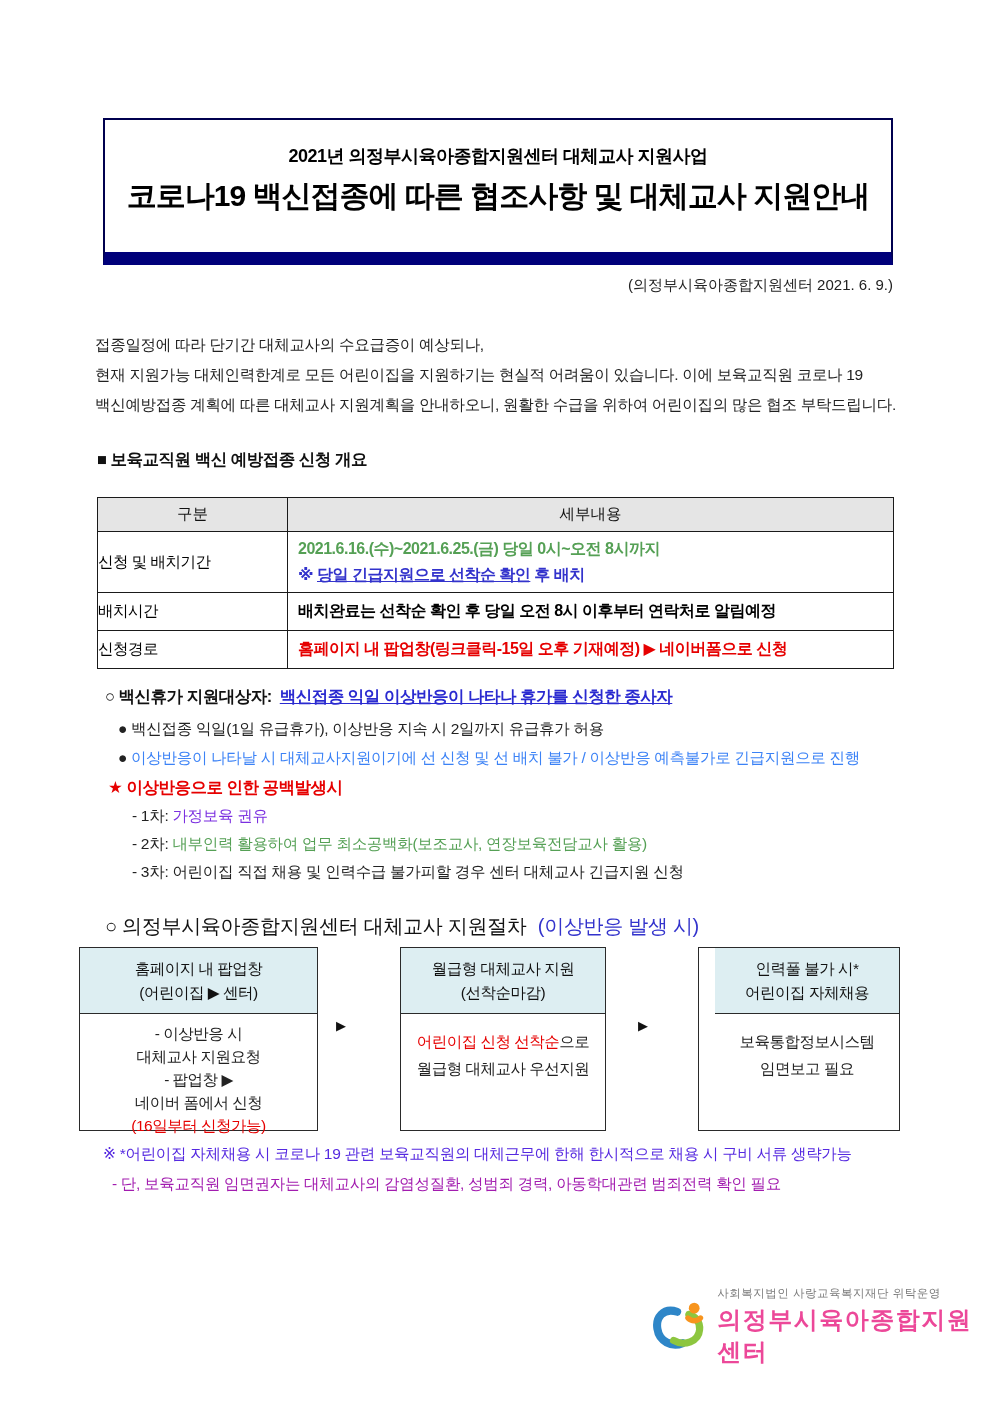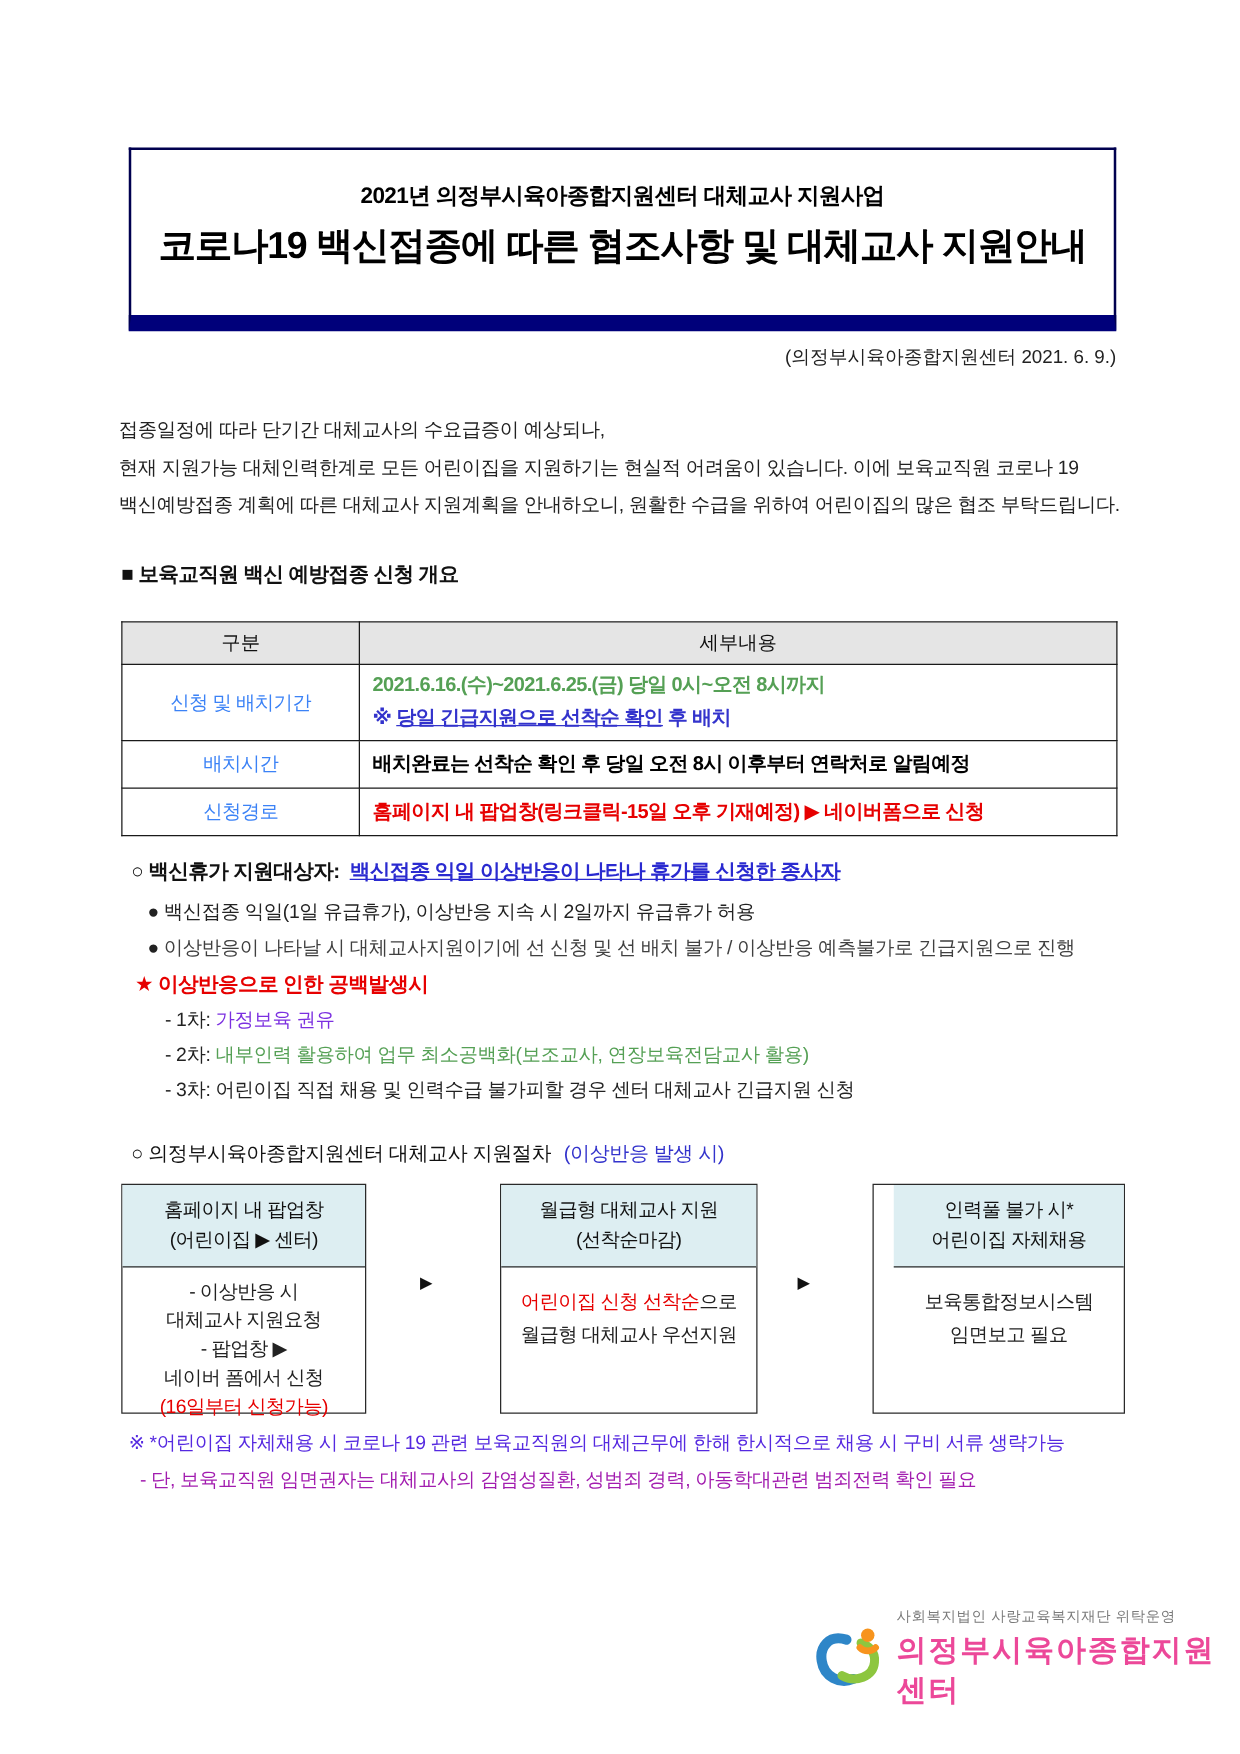--- a/index.html
+++ b/index.html
@@ -16,47 +16,47 @@
 
   .intro { position:absolute; left:95px; top:330px; width:808px; font-size:15.5px; line-height:30px; color:#222; letter-spacing:-0.3px; }
 
   .section-title { position:absolute; left:97px; top:449px; font-size:16.5px; font-weight:bold; color:#111; letter-spacing:-0.5px; }
 
   
   .ov-table { position:absolute; left:97px; top:497px; width:797px; border-collapse:collapse; table-layout:fixed; }
   .ov-table th, .ov-table td { border:1.6px solid #1a1a1a; }
   .ov-table th { background:#e5e5e5; font-weight:normal; font-size:15.5px; height:34px; color:#111; }
   .col-label { width:190px; }
-  .ov-label { text-align:center; font-size:15.5px; color:#3b82f6; letter-spacing:-0.5px; }
+  .ov-label { font-size:15.5px; color:#000000; letter-spacing:-0.5px; }
   .ov-content { padding:4px 8px 4px 10px; font-weight:bold; font-size:16px; letter-spacing:-0.5px; }
   .row-period { height:60px; }
   .row-time, .row-path { height:38px; }
   .txt-green { color:#55a055; }
   .txt-bluevi { color:#3333cc; }
   .txt-red { color:#e60000; }
   .u { text-decoration:underline; }
   .line { display:block; line-height:26px; }
 
   
   .vac-heading { position:absolute; left:105px; top:686px; font-size:16.5px; font-weight:bold; color:#111; letter-spacing:-0.5px; }
   .vac-heading .target { color:#2a2ad0; text-decoration:underline; margin-left:4px; }
   .vac-b1 { position:absolute; left:118px; top:719px; font-size:15.5px; color:#222; letter-spacing:-0.3px; }
   .vac-b2 { position:absolute; left:118px; top:748px; font-size:15.5px; letter-spacing:-0.3px; }
-  .vac-b2 .bt { color:#222; } .vac-b2 .tx { color:#404040; }
+  .vac-b2 .bt { color:#222; } .vac-b2 .tx { color:#3b82f6; }
   .vac-star { position:absolute; left:108px; top:777px; font-size:16.5px; font-weight:bold; color:#e60000; letter-spacing:-0.5px; }
   .vac-step { position:absolute; left:132px; font-size:15.5px; color:#222; letter-spacing:-0.3px; }
   .step1 { top:806px; } .step2 { top:834px; } .step3 { top:862px; }
   .txt-purple { color:#7b2fe0; }
   .txt-green2 { color:#55a055; }
 
   
-  .proc-heading { position:absolute; left:105px; top:913px; font-size:16px; color:#111; letter-spacing:-0.3px; }
+  .proc-heading { position:absolute; left:105px; top:913px; font-size:20px; color:#111; letter-spacing:-0.3px; }
   .proc-heading .note { color:#3333cc; margin-left:6px; }
   .flow-box { position:absolute; top:947px; height:184px; border:1.6px solid #2a2a2a; background:#fff; }
-  .fb1 { left:97px;  width:196px; }
+  .fb1 { left:79px;  width:239px; }
   .fb2 { left:400px; width:206px; }
   .fb3 { left:698px; width:202px;padding-left:16px; }
   .fb-head { background:#ddeef2; border-bottom:1.6px solid #2a2a2a; height:66px;
     display:flex; flex-direction:column; justify-content:center; text-align:center;
     font-size:15.5px; color:#111; line-height:24px; letter-spacing:-0.5px; }
   .fb-body { text-align:center; font-size:15.5px; color:#222; padding-top:8px; line-height:23px; letter-spacing:-0.5px; }
   .fb2 .fb-body, .fb3 .fb-body { padding-top:14px; line-height:27px; }
   .flow-arrow { position:absolute; top:1018px; font-size:13px; color:#111; }
   .fa1 { left:336px; } .fa2 { left:638px; }
 

